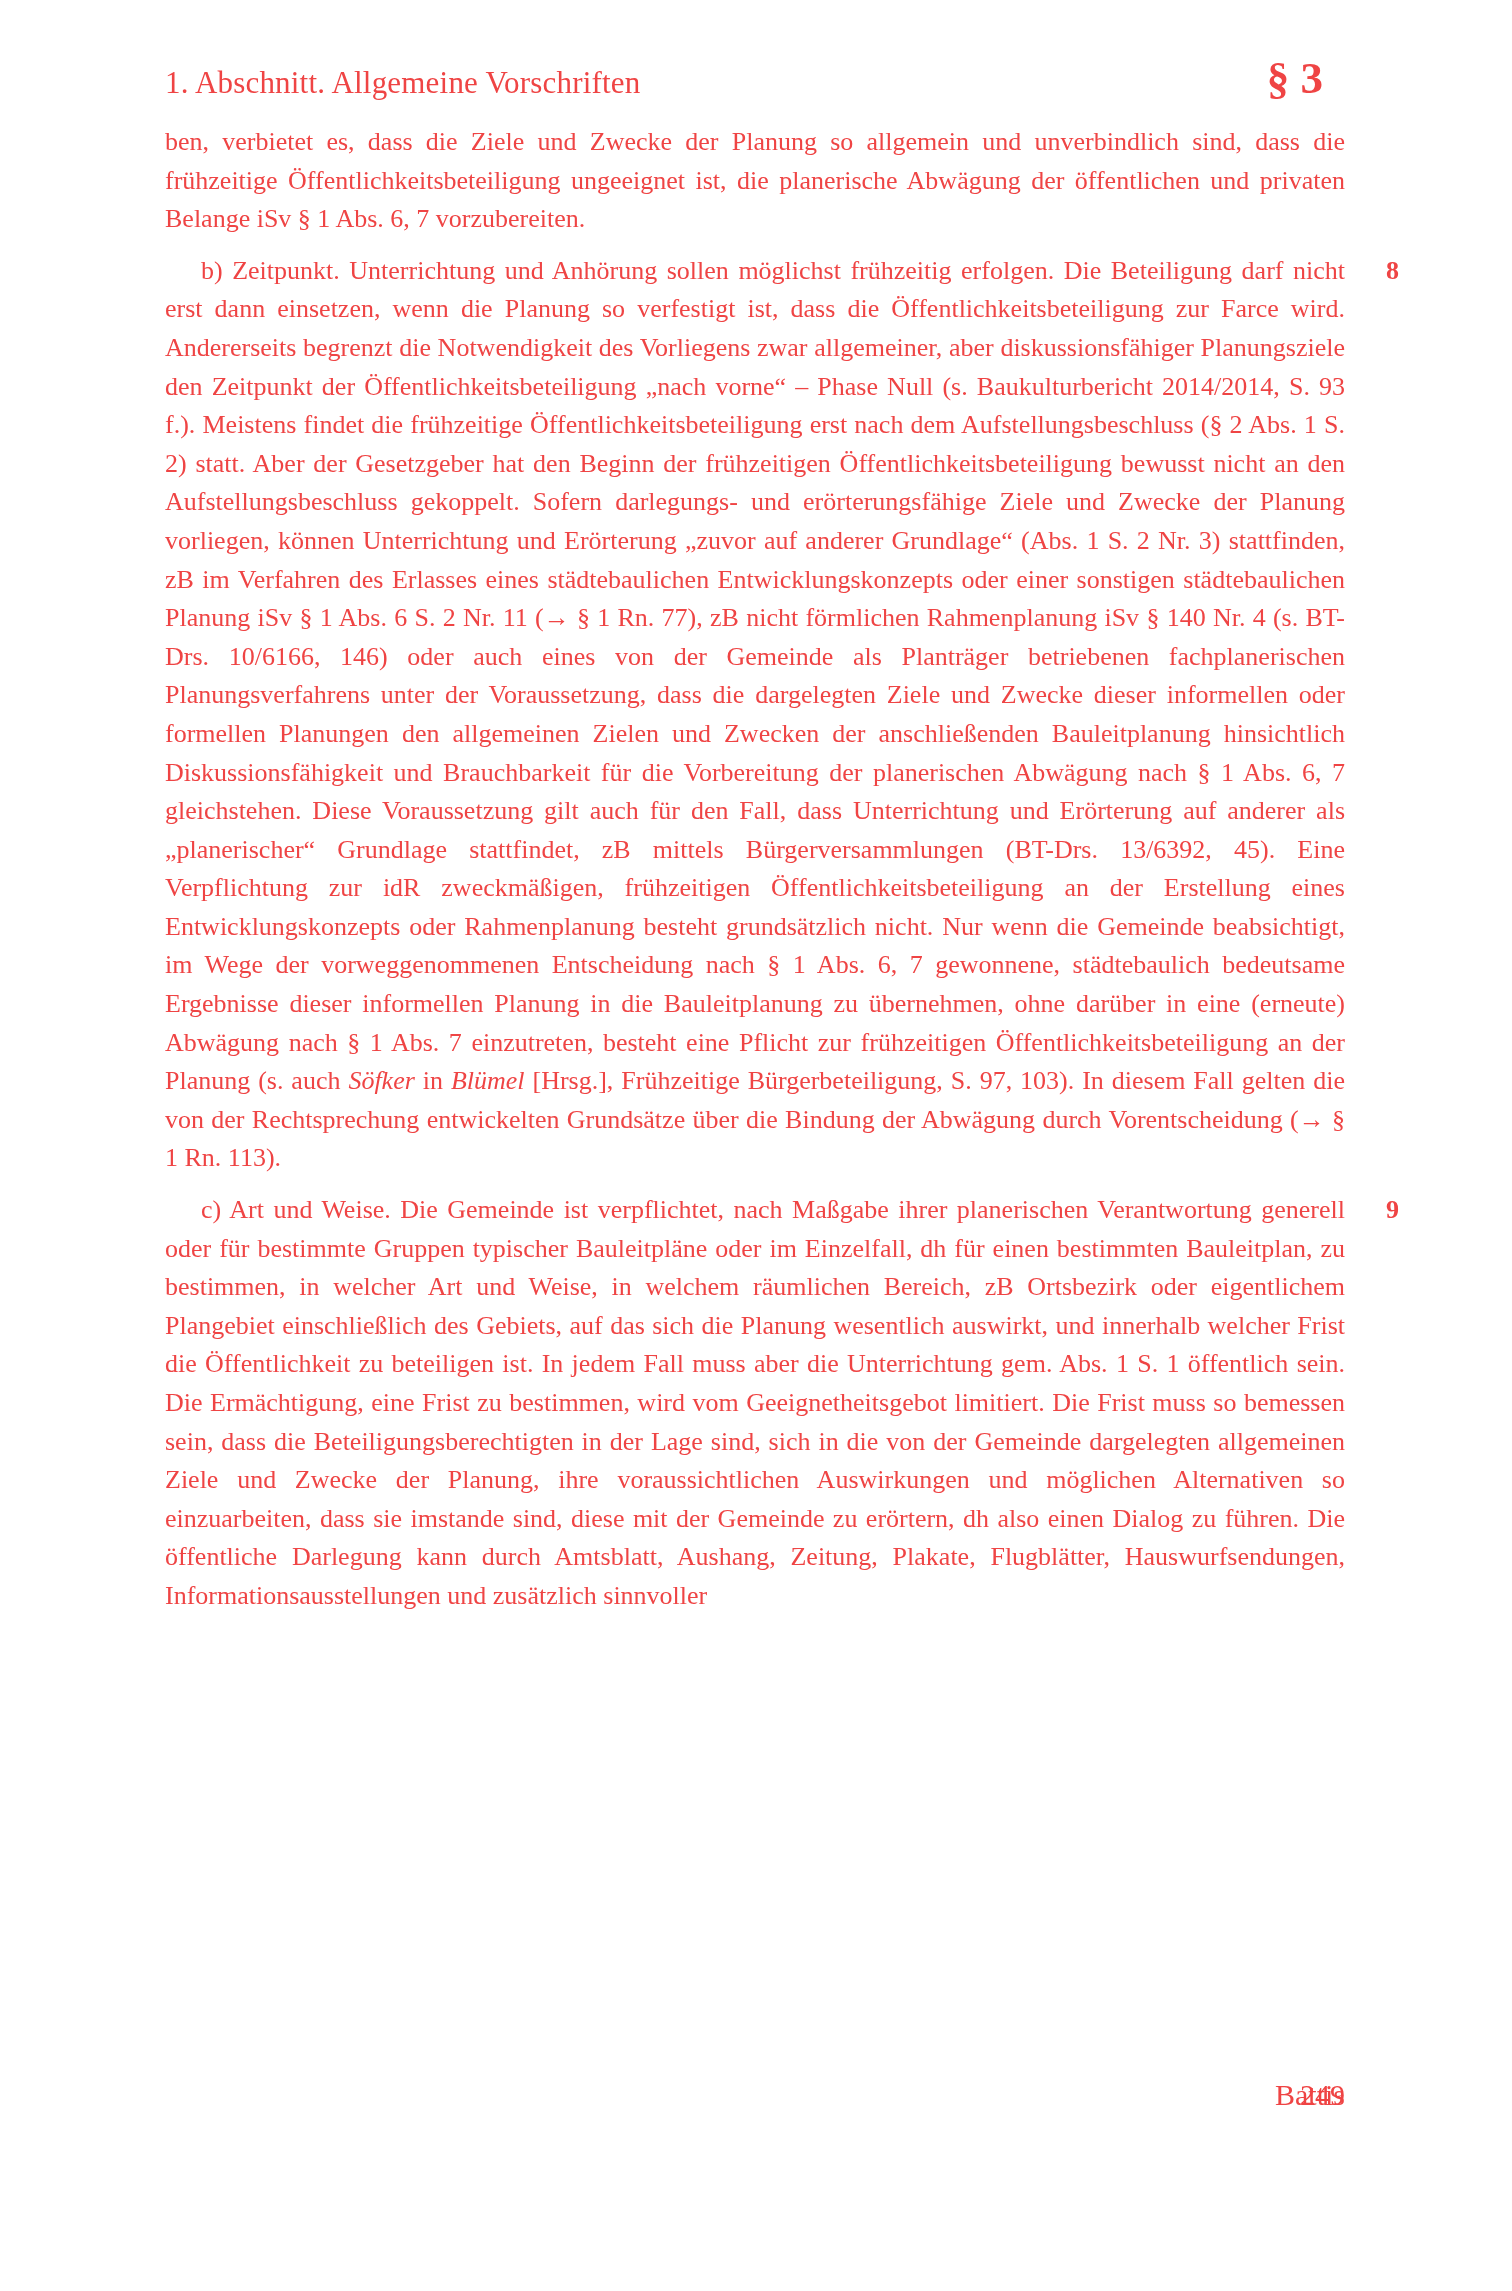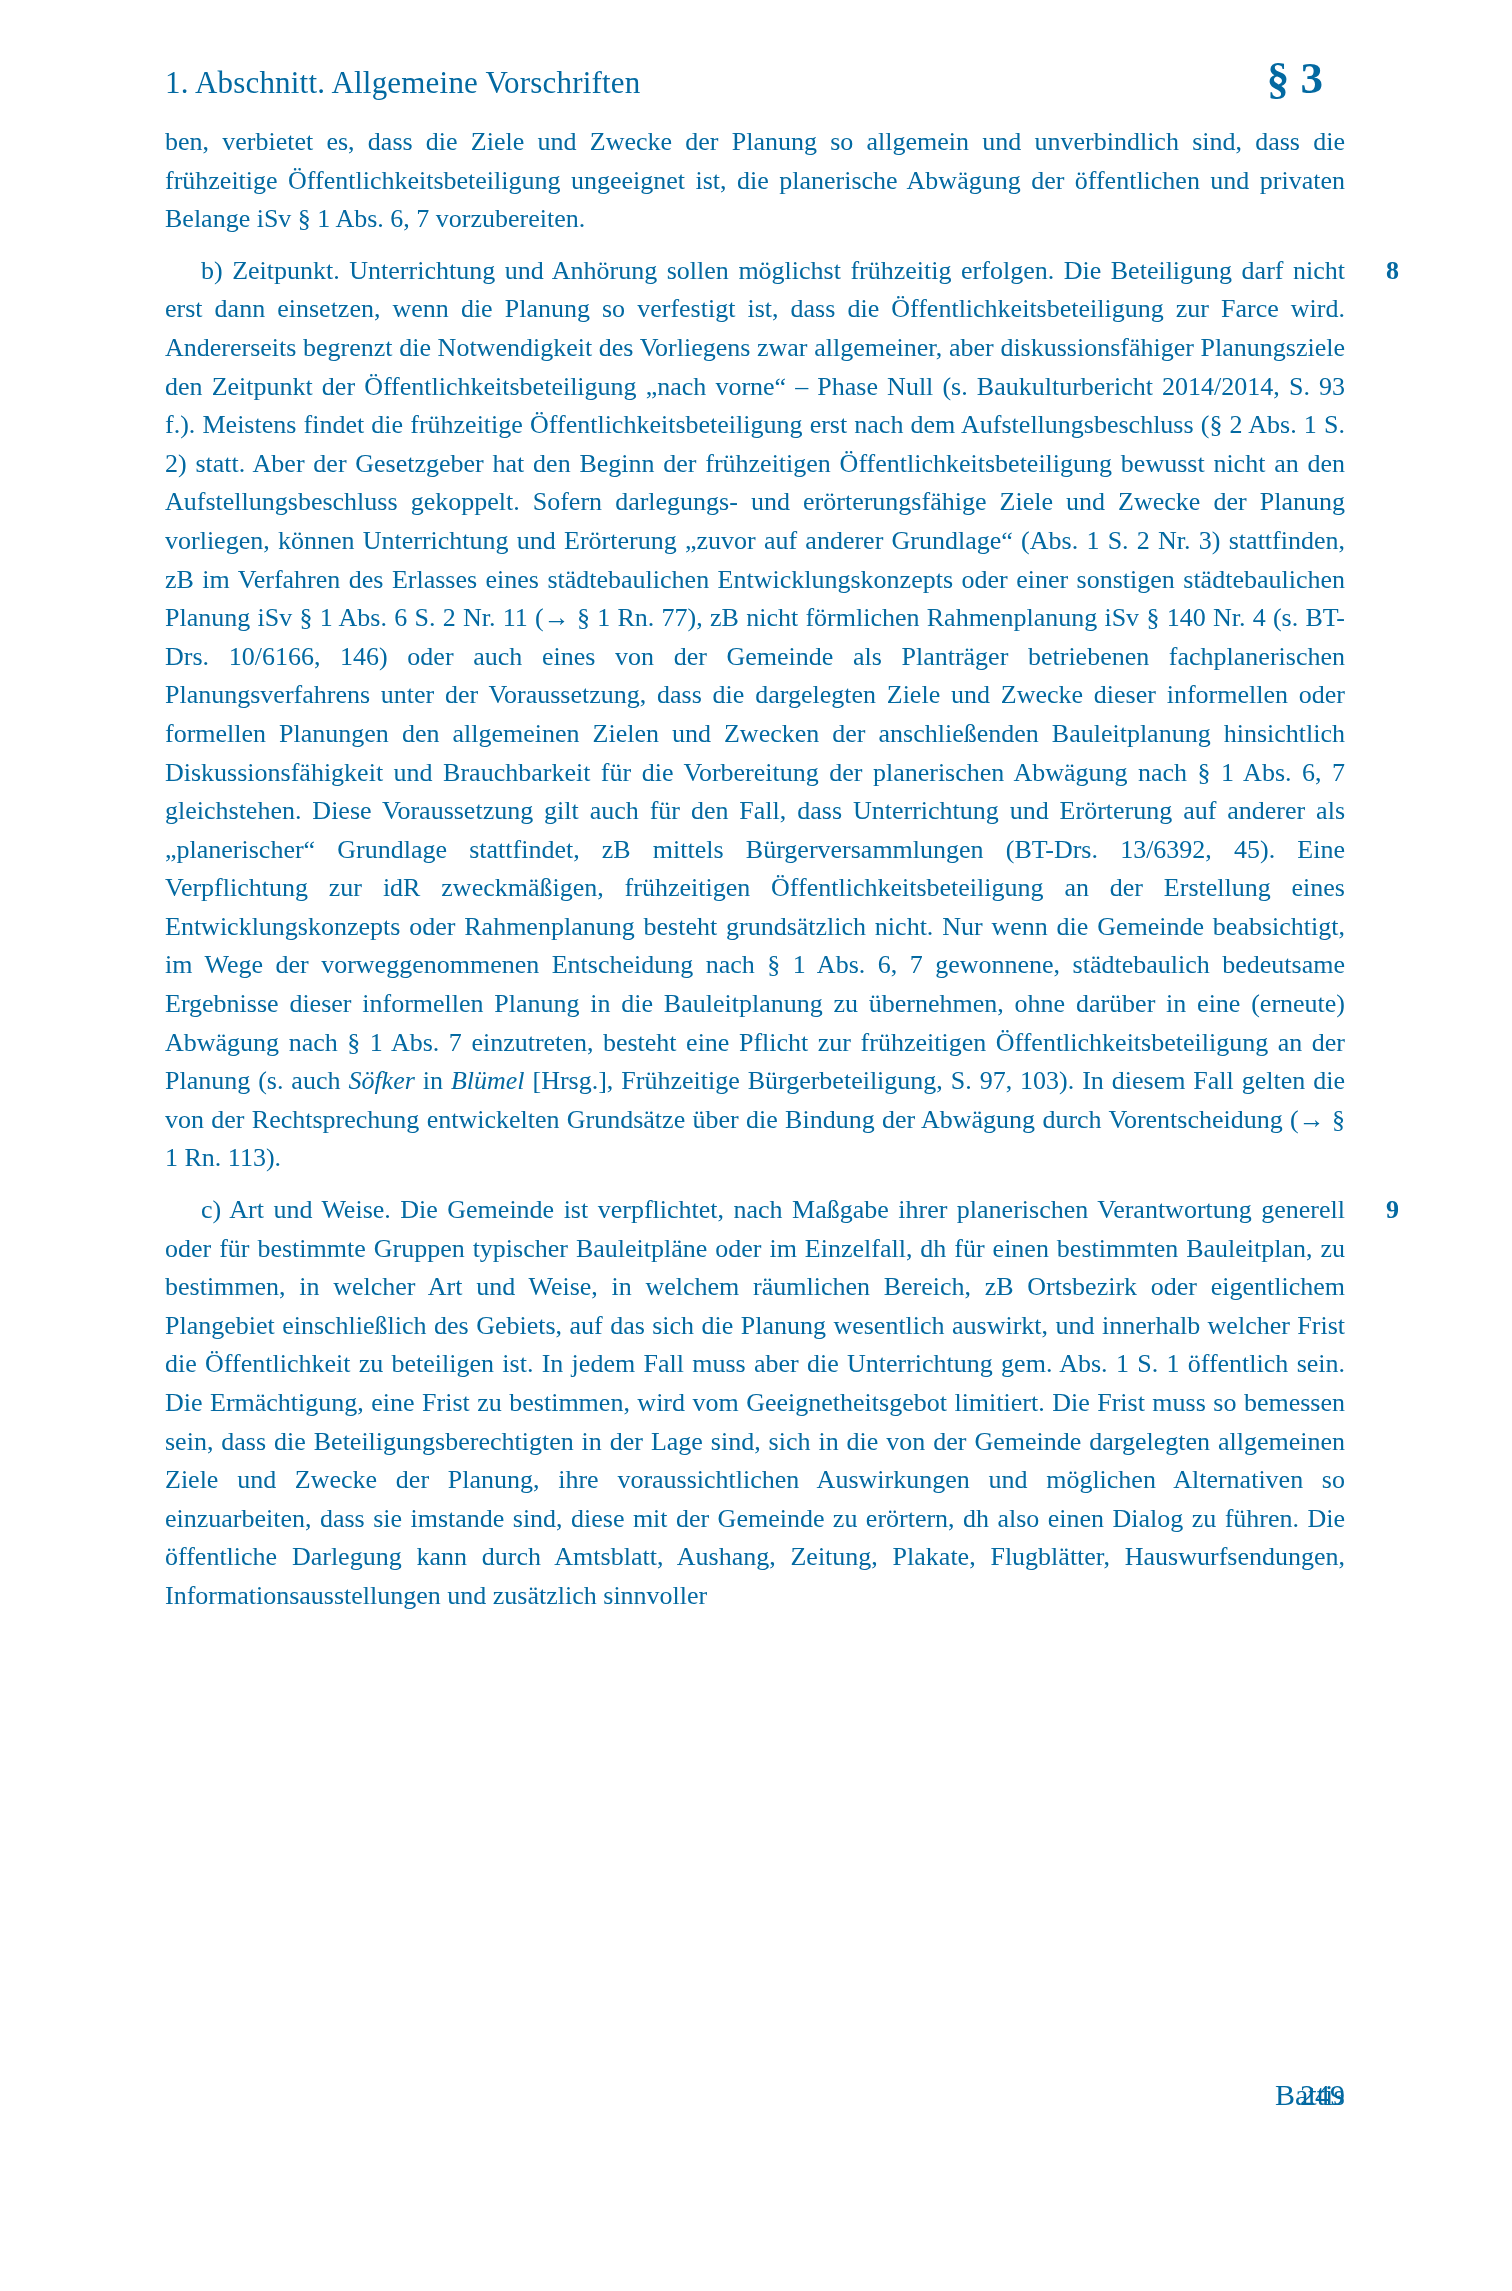--- a/index.html
+++ b/index.html
@@ -6,21 +6,21 @@
     margin: 0;
     padding: 0;
     background: #ffffff;
   }
   .page {
     position: relative;
     width: 1512px;
     height: 2291px;
     background: #ffffff;
     font-family: "Liberation Serif", serif;
-    color: #0369a1;
+    color: #ef4444;
     overflow: hidden;
   }
   .content {
     position: absolute;
     left: 165px;
     top: 0;
     width: 1180px;
   }
   .running-header {
     display: flex;

